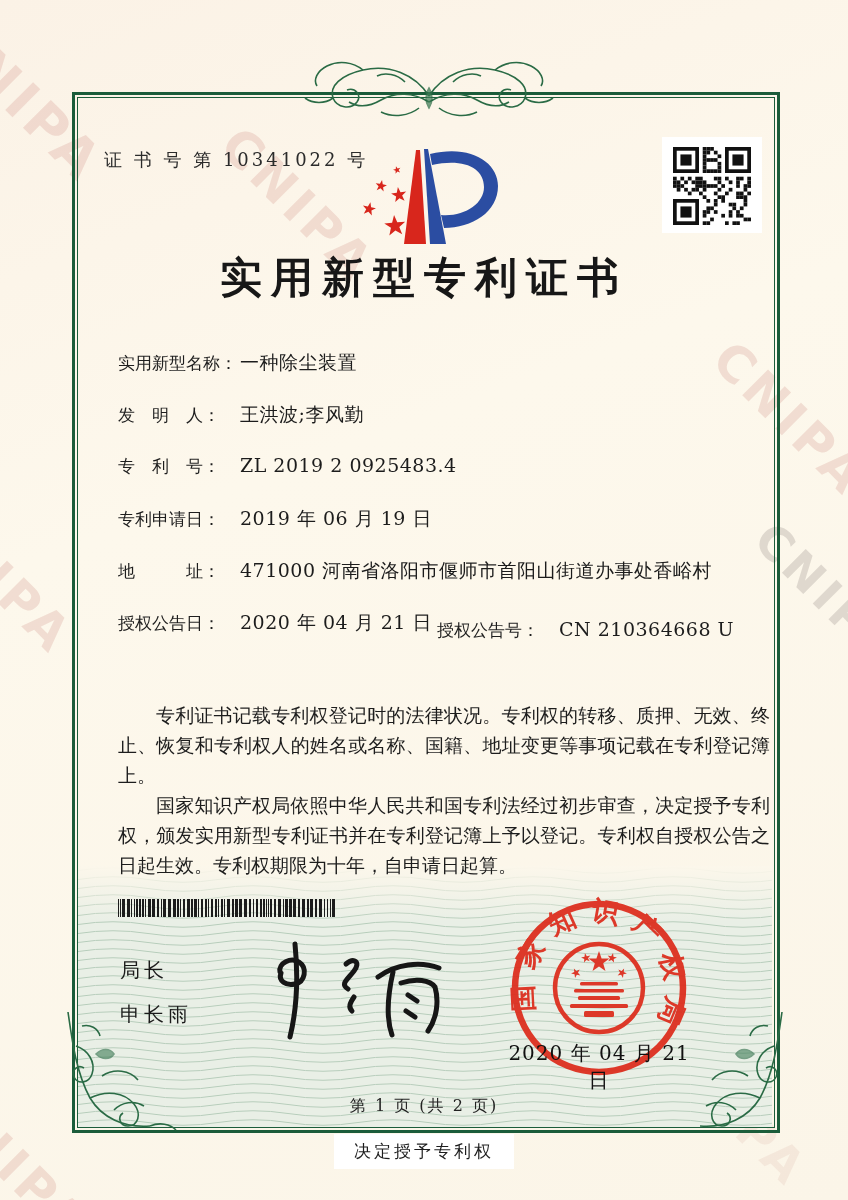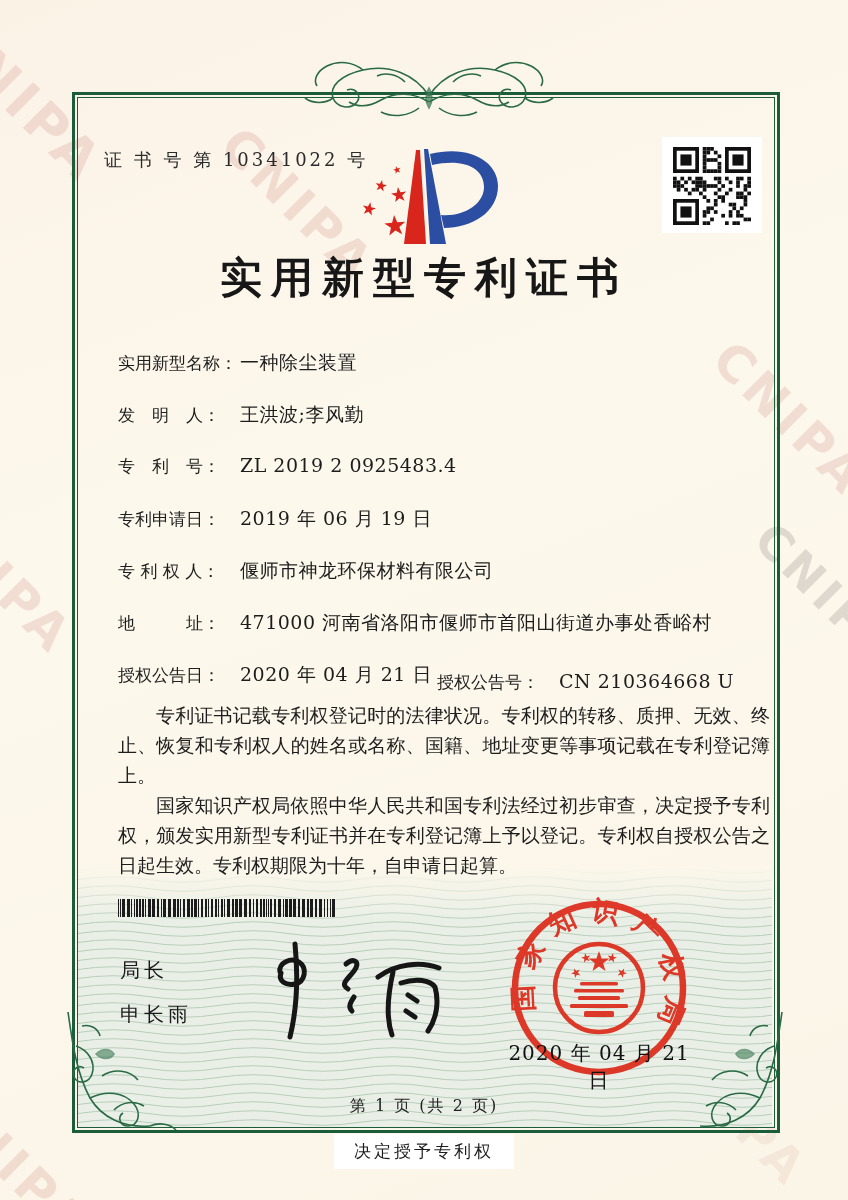--- a/index.html
+++ b/index.html
@@ -273,23 +273,20 @@
     <div class="field-row">
       <span class="f-label">发　明　人：</span><span class="f-value">王洪波;李风勤</span>
     </div>
     <div class="field-row">
       <span class="f-label">专　利　号：</span><span class="f-value">ZL 2019 2 0925483.4</span>
     </div>
     <div class="field-row">
       <span class="f-label">专利申请日：</span><span class="f-value">2019 年 06 月 19 日</span>
     </div>
     <div class="field-row">
-      <span class="f-label">专 利 权 人：</span><span class="f-value">偃师市神龙环保材料有限公司</span>
-    </div>
-    <div class="field-row">
       <span class="f-label">地　　　址：</span><span class="f-value">471000 河南省洛阳市偃师市首阳山街道办事处香峪村</span>
     </div>
     <div class="field-row">
       <span class="f-label">授权公告日：</span><span class="f-value">2020 年 04 月 21 日</span>
       <span class="pair2">
         <span class="f-label">授权公告号：</span><span class="f-value">CN 210364668 U</span>
       </span>
     </div>
   </div>
 

